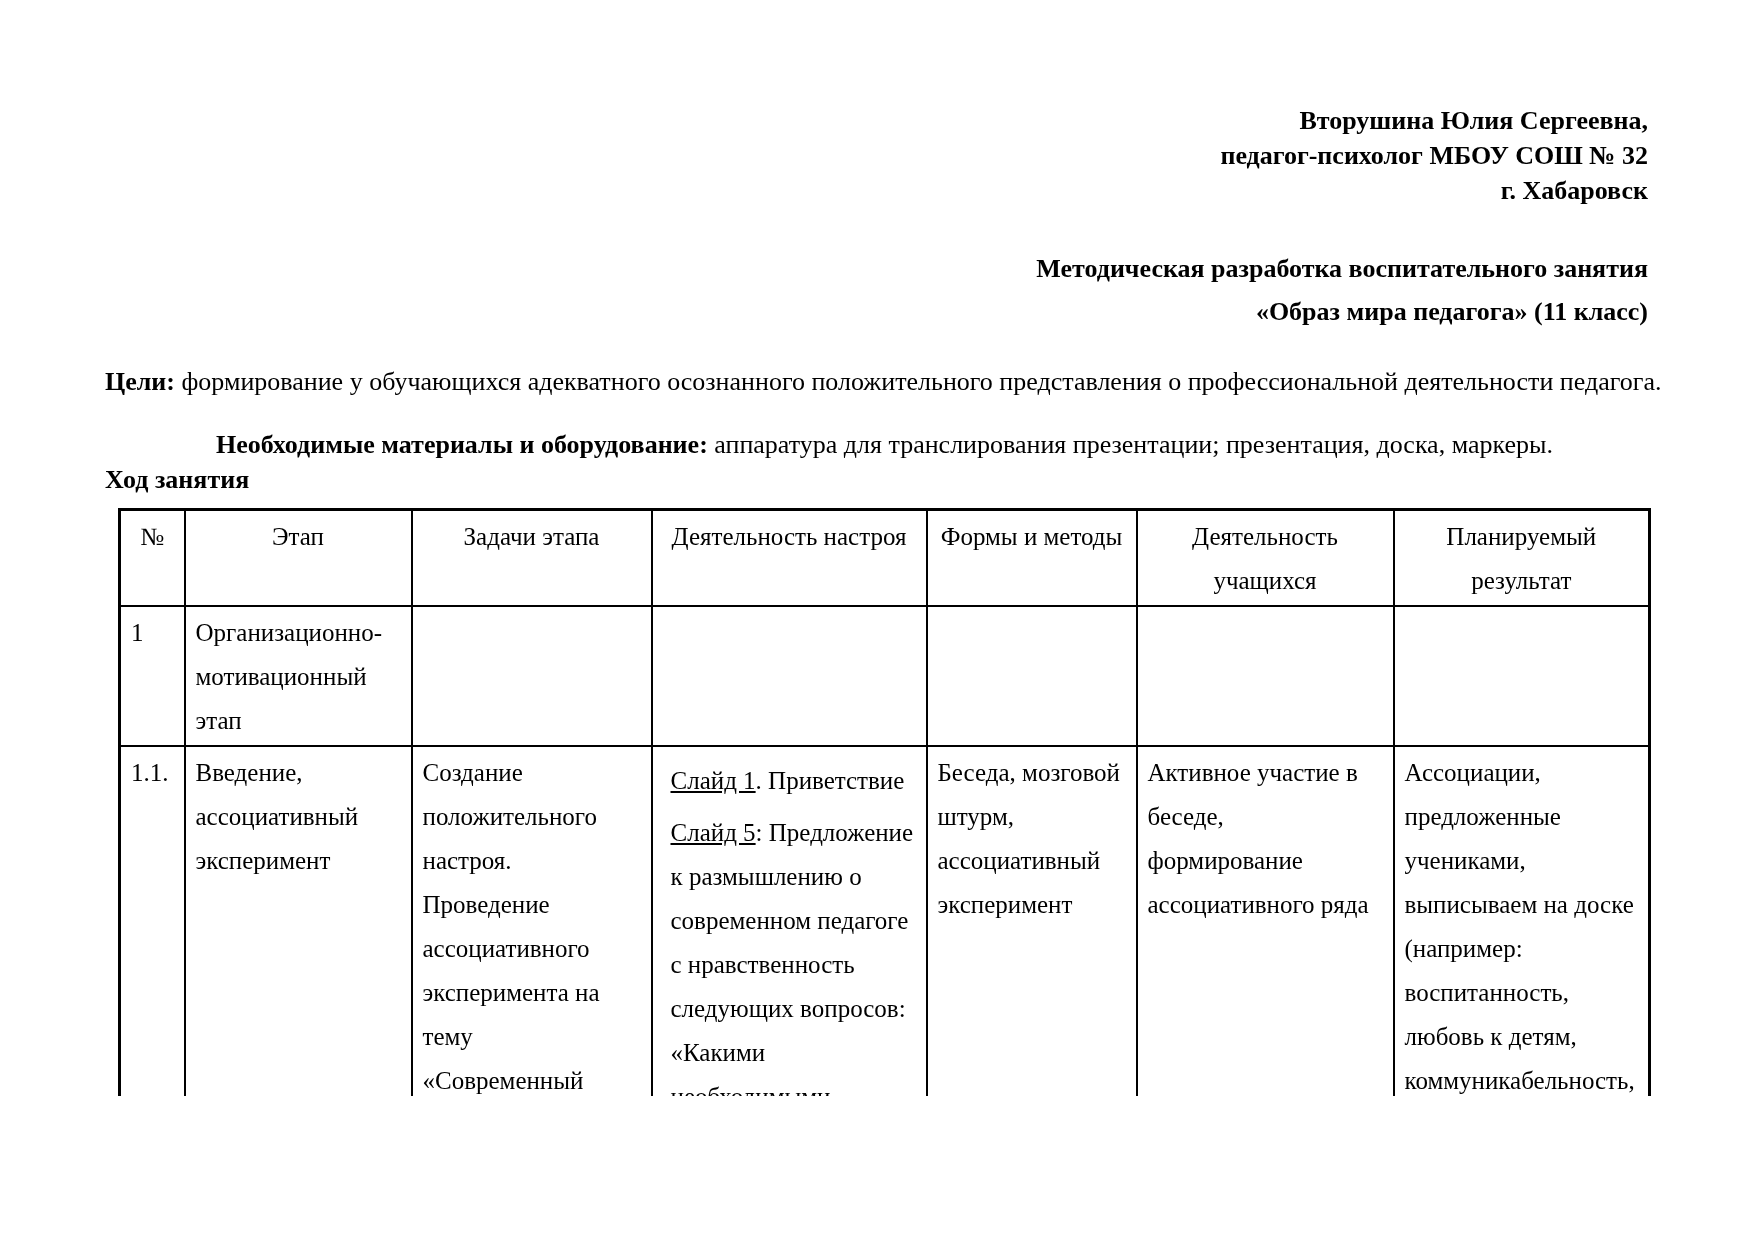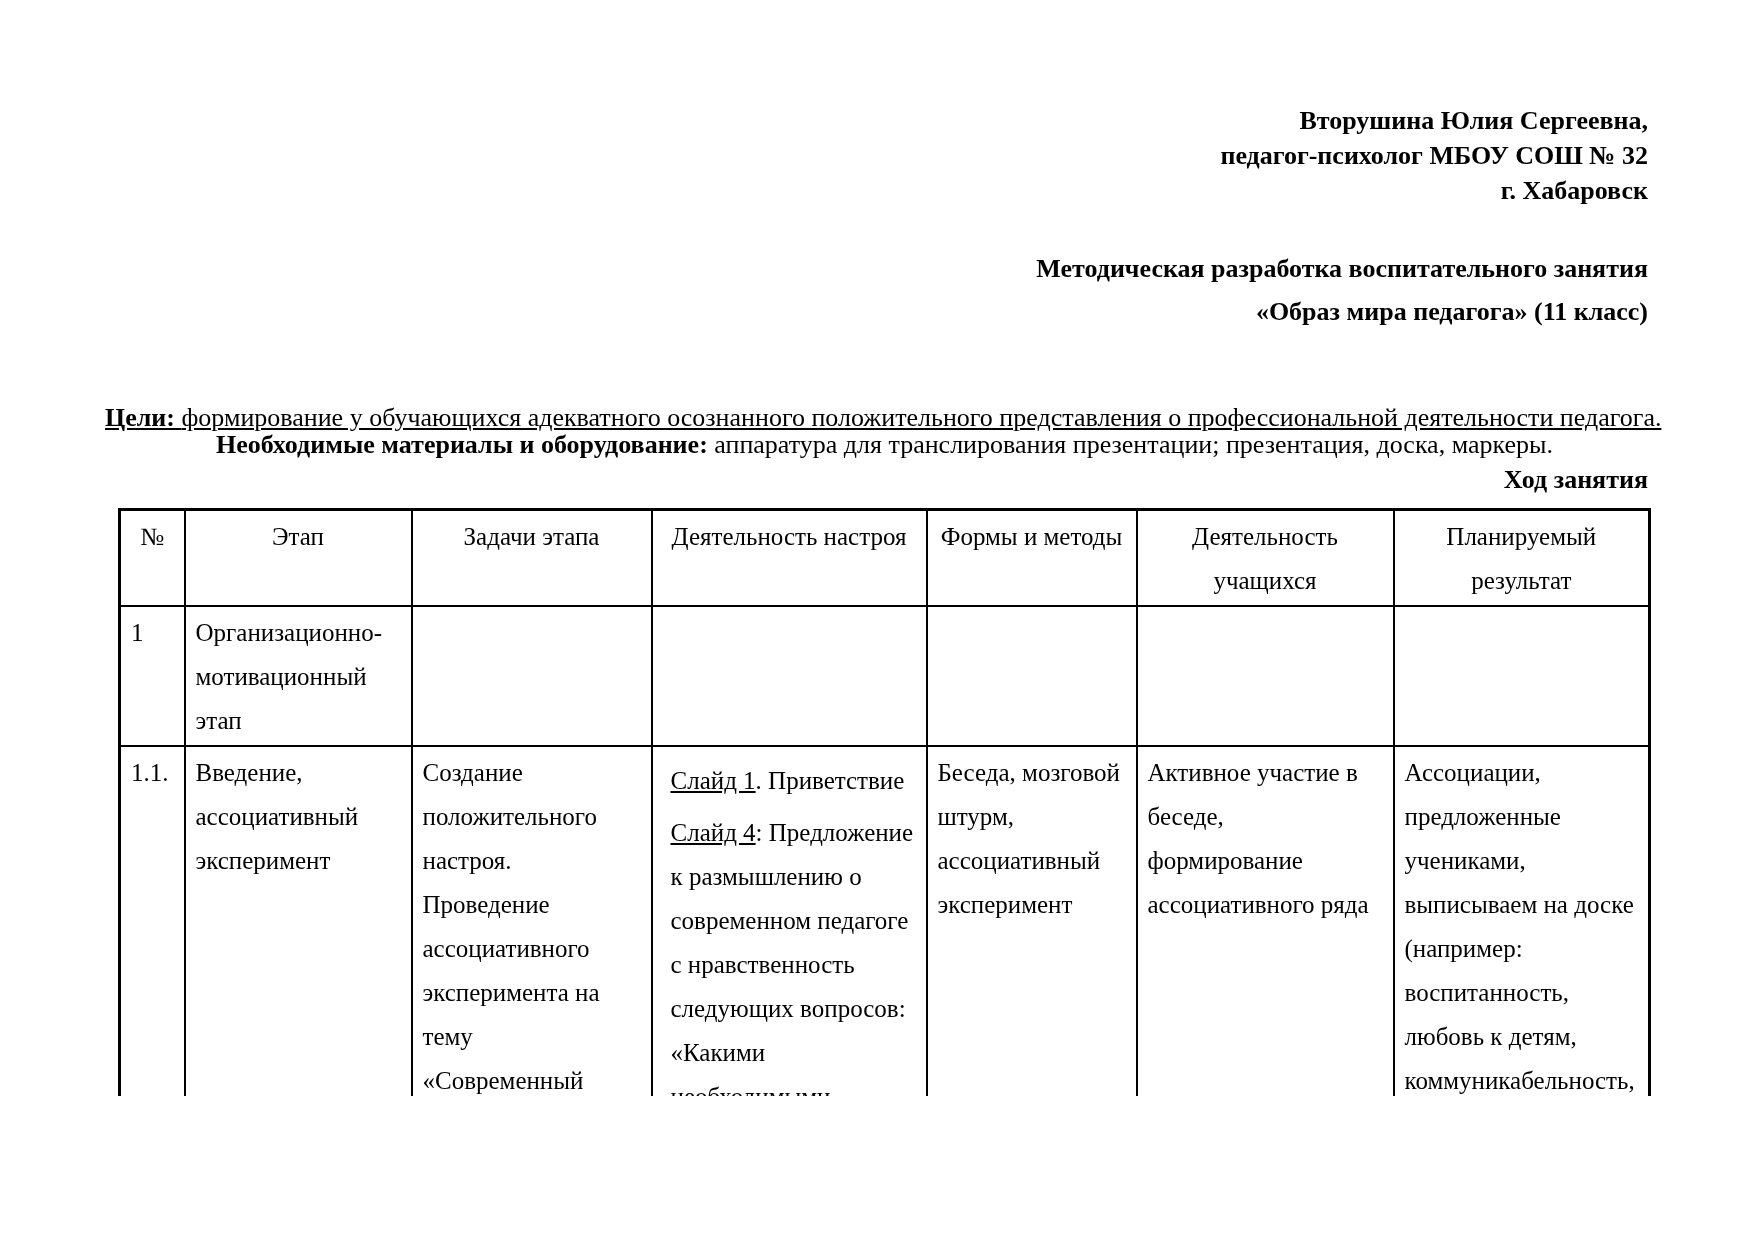--- a/index.html
+++ b/index.html
@@ -23,34 +23,33 @@
   }
   .doc-title {
     position: absolute;
     top: 247px; left: 105px; right: 106px;
     text-align: right;
     font-weight: bold;
     line-height: 43px;
   }
   .para-goals {
     position: absolute;
-    top: 395px; left: 105px; right: 90px;
+    top: 359px; left: 105px; right: 90px;
     line-height: 45px;
-    text-decoration: underline;
   }
   .para-materials {
     position: absolute;
     top: 422px; left: 105px; right: 90px;
     line-height: 45px;
     text-align: center;
   }
   .table-title {
     position: absolute;
-    top: 465px; left: 105px; right: 106px;
-    text-align: right;
+    top: 465px; left: 105px; right: 123px;
+    text-align: left;
     font-weight: bold;
   }
   table.lesson {
     position: absolute;
     top: 508px; left: 118px;
     width: 1530px;
     border-collapse: collapse;
     table-layout: fixed;
     font-size: 25px;
     border: 3px solid #000000;
@@ -138,21 +137,21 @@
 эксперимент</td>
         <td>Создание
 положительного
 настроя.
 Проведение
 ассоциативного
 эксперимента на
 тему
 «Современный
 педагог: какой он?»</td>
-        <td><p><span class="u">Слайд 1</span><span>. Приветствие</span></p><p><span class="u">Слайд 4</span><span>: Предложение
+        <td><p><span class="u">Слайд 1</span><span>. Приветствие</span></p><p><span class="u">Слайд 5</span><span>: Предложение
 к размышлению о
 современном педагоге
 с нравственность
 следующих вопросов:
 «Какими
 необходимыми
 личностными</span></p></td>
         <td>Беседа, мозговой
 штурм,
 ассоциативный

